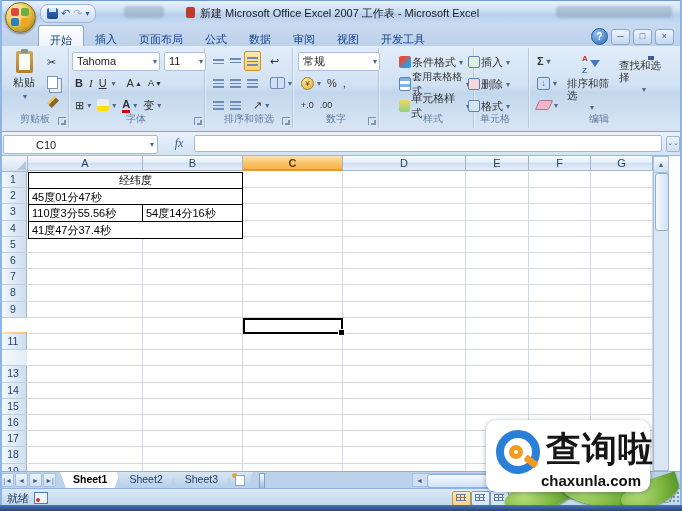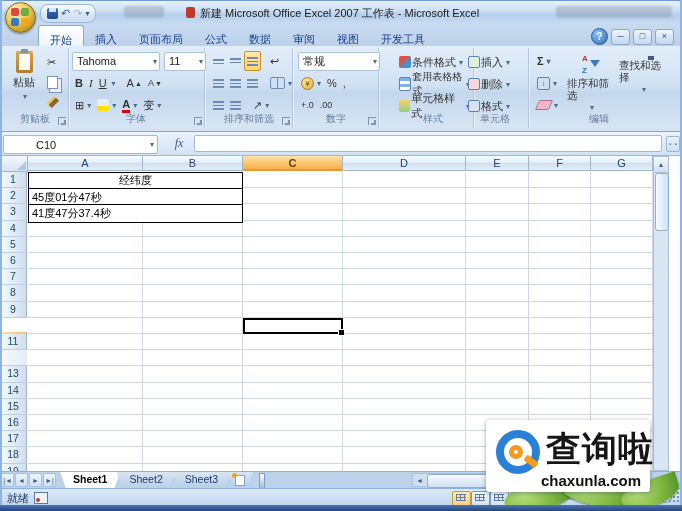--- a/index.html
+++ b/index.html
@@ -156,21 +156,21 @@
                  radial-gradient(circle 1.5px at 6px 6px,#7593b8 95%,transparent),
                  radial-gradient(circle 1.5px at 10px 6px,#7593b8 95%,transparent),
                  radial-gradient(circle 1.5px at 2px 10px,#7593b8 95%,transparent),
                  radial-gradient(circle 1.5px at 6px 10px,#7593b8 95%,transparent),
                  radial-gradient(circle 1.5px at 10px 10px,#7593b8 95%,transparent);}
   
   #leaves{position:absolute;left:500px;top:474px;width:182px;height:37px;z-index:40;}
   .leaf{position:absolute;border-radius:50% 0 50% 50%;
       background:radial-gradient(circle at 30% 30%,#b9e07c,#7ab33c 60%,#4e8f26);box-shadow:0 1px 2px #2d5c14aa;}
   #wmark{position:absolute;left:486px;top:420px;width:164px;height:72px;z-index:50;background:#fff;
-      border-radius:3px;box-shadow:0 1px 5px rgba(40,60,90,.45);}
+      border-radius:10px;box-shadow:0 1px 5px rgba(40,60,90,.45);}
   #wlogo{position:absolute;left:10px;top:10px;width:44px;height:44px;border-radius:50%;border:8px solid #2a7fd6;box-sizing:border-box;}
   #wlogo .oring{position:absolute;left:5px;top:7px;width:14px;height:14px;border-radius:50%;border:5px solid #f49a1c;box-sizing:border-box;}
   #wlogo .otail{position:absolute;left:20px;top:20px;width:14px;height:7px;background:#f49a1c;transform:rotate(38deg);border-radius:2px;}
   #wbrand{position:absolute;left:60px;top:6px;font-size:35px;font-weight:bold;color:#161616;
       font-family:"Liberation Serif",serif;letter-spacing:1px;white-space:nowrap;}
   #wdomain{position:absolute;right:9px;bottom:3px;font-size:15px;color:#111;font-weight:bold;}
 </style>
 </head>
 <body>
 
@@ -505,20 +505,24 @@
       <div class="hline" style="top: 242px;"></div>
       <div class="hline" style="top: 258.2px;"></div>
       <div class="hline" style="top: 274.4px;"></div>
       <div class="hline" style="top: 290.6px;"></div>
       <div class="dtable">
         <div class="trow mergedrow">经纬度</div>
         <div class="trow">
           <div class="tcB">45度01分47秒</div>
         </div>
         <div class="trow">
+          <div class="tcA">110度3分55.56秒</div>
+          <div class="tcB">54度14分16秒</div>
+        </div>
+        <div class="trow">
           <div class="tcB">41度47分37.4秒</div>
         </div>
       </div>
       <div class="" id="selbox" style="left: 215px; top: 145.8px; width: 96px; height: 12.2px;">
         <i></i>
       </div>
     </div>
   <div id="vscroll">
     <div class="sarrow">▲</div>
     <div id="vthumb"></div>

